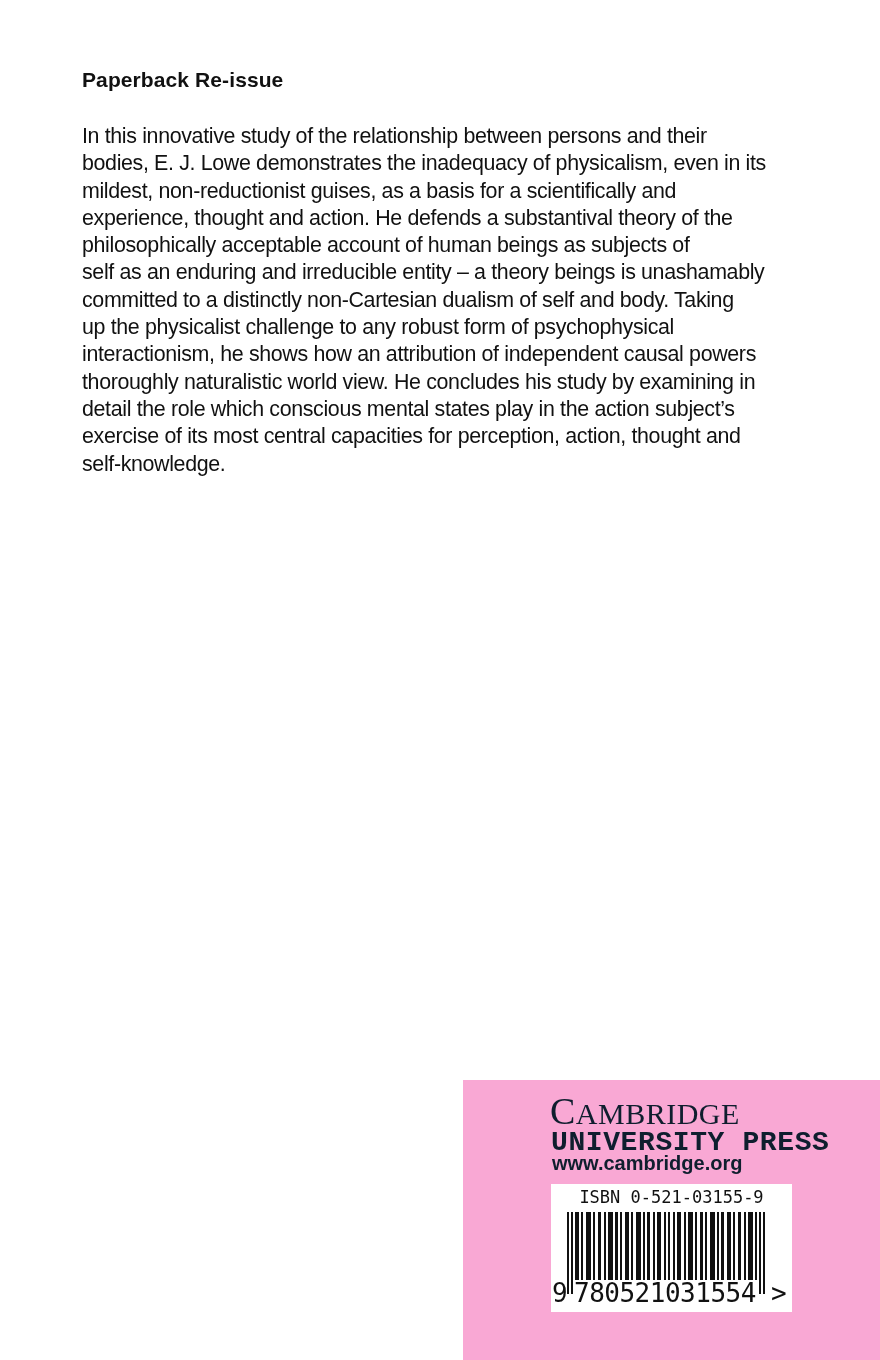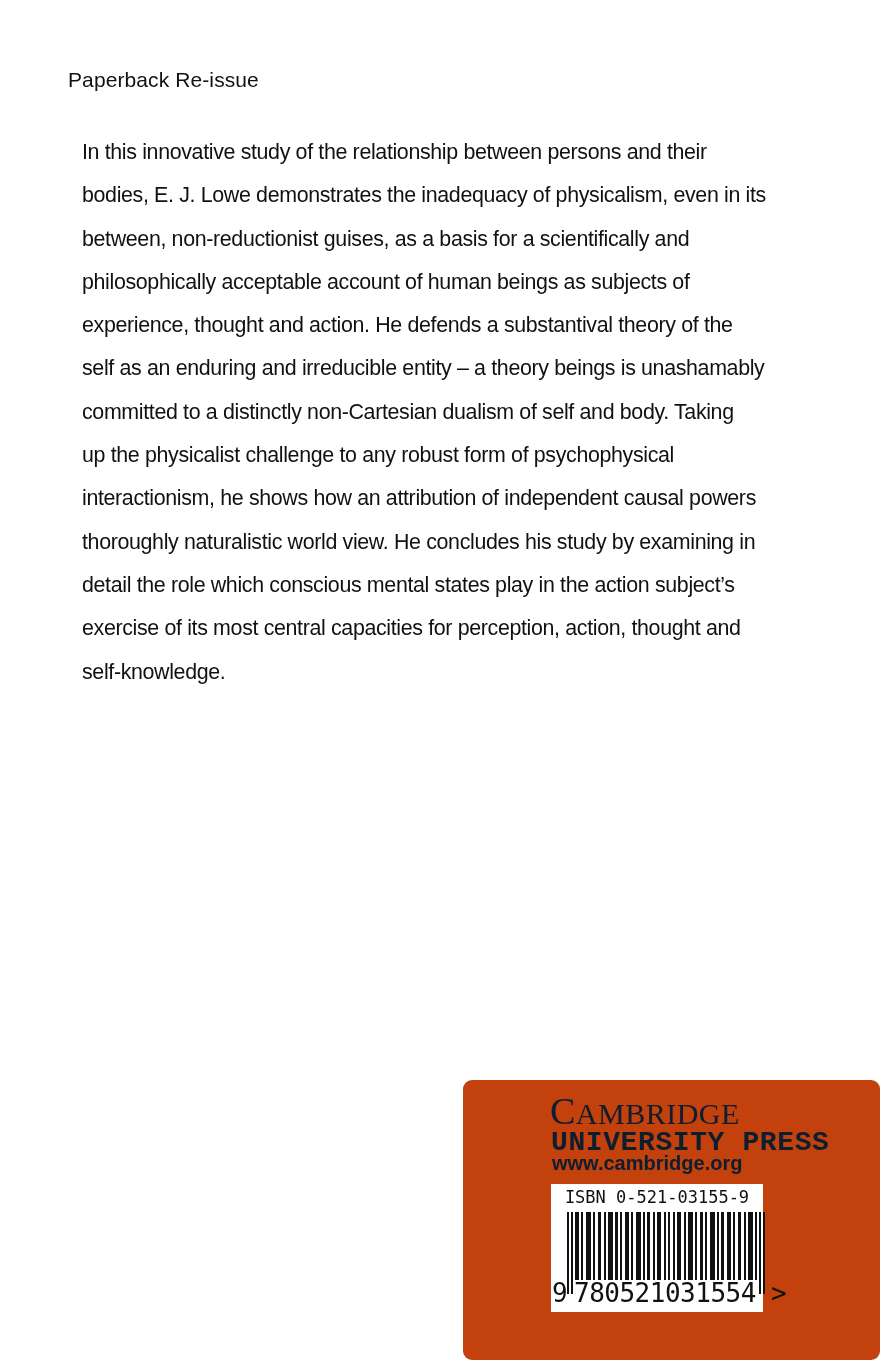--- a/index.html
+++ b/index.html
@@ -2,50 +2,49 @@
 <html><head>
 <meta charset="utf-8">
 <style>
   html, body { margin: 0; padding: 0; }
   body {
     width: 880px; height: 1360px; position: relative; overflow: hidden;
     background: #ffffff; color: #111111;
     font-family: "Liberation Sans", "DejaVu Sans", sans-serif;
   }
   .heading {
-    position: absolute; left: 68px; top: 68px;
-    font-size: 21px; font-weight: normal; letter-spacing: 0.1px;
+    position: absolute; left: 82px; top: 68px;
+    font-size: 21px; font-weight: bold; letter-spacing: 0.1px;
   }
   .blurb {
     position: absolute; left: 82px; top: 123px; width: 740px;
     font-size: 21.4px; line-height: 27.3px; letter-spacing: -0.35px;
   }
-  .blurb .ln { display: block; white-space: nowrap; margin-top: 16px; }
+  .blurb .ln { display: block; white-space: nowrap; }
   .panel {
     position: absolute; left: 463px; top: 1080px; width: 417px; height: 280px;
-    background: #c2410c;
-    border-radius: 9px;
+    background: #f9a8d4;
   }
   .logo-main {
     position: absolute; left: 87px; top: 12px;
     font-family: "Liberation Serif", "DejaVu Serif", serif;
     color: #0f1e2e; font-size: 30px; letter-spacing: 0.5px; line-height: 1;
   }
   .logo-main .big { font-size: 38px; }
   .logo-sub {
     position: absolute; left: 88px; top: 47px;
     font-family: Liberation Mono, monospace;
     color: #0f1e2e; font-size: 28px; font-weight: bold; letter-spacing: 0.6px;
   }
   .logo-url {
     position: absolute; left: 89px; top: 72px;
     color: #0f1e2e; font-size: 20px; font-weight: bold;
   }
   .barcode-box {
-    position: absolute; left: 88px; top: 104px; width: 212px; height: 128px;
+    position: absolute; left: 88px; top: 104px; width: 241px; height: 128px;
     background: #ffffff;
   }
   .isbn-text {
     position: absolute; left: 0; top: 3px; width: 100%; text-align: center;
     font-family: "DejaVu Sans Mono", "Liberation Mono", monospace;
     font-size: 17px; color: #111;
   }
   .bars { position: absolute; left: 16px; top: 28px; }
   .bars svg { display: block; }
   .ean-text {
@@ -58,23 +57,23 @@
   .ean-arrow { position: absolute; left: 220px; top: 0; }
 </style>
 </head>
 <body>
 
 <div class="heading">Paperback Re-issue</div>
 
 <div class="blurb">
   <span class="ln">In this innovative study of the relationship between persons and their</span>
   <span class="ln">bodies, E. J. Lowe demonstrates the inadequacy of physicalism, even in its</span>
-  <span class="ln">between, non-reductionist guises, as a basis for a scientifically and</span>
+  <span class="ln">mildest, non-reductionist guises, as a basis for a scientifically and</span>
+  <span class="ln">experience, thought and action. He defends a substantival theory of the</span>
   <span class="ln">philosophically acceptable account of human beings as subjects of</span>
-  <span class="ln">experience, thought and action. He defends a substantival theory of the</span>
   <span class="ln">self as an enduring and irreducible entity – a theory beings is unashamably</span>
   <span class="ln">committed to a distinctly non-Cartesian dualism of self and body. Taking</span>
   <span class="ln">up the physicalist challenge to any robust form of psychophysical</span>
   <span class="ln">interactionism, he shows how an attribution of independent causal powers</span>
   <span class="ln">thoroughly naturalistic world view. He concludes his study by examining in</span>
   <span class="ln">detail the role which conscious mental states play in the action subject’s</span>
   <span class="ln">exercise of its most central capacities for perception, action, thought and</span>
   <span class="ln">self-knowledge.</span>
 </div>
 

